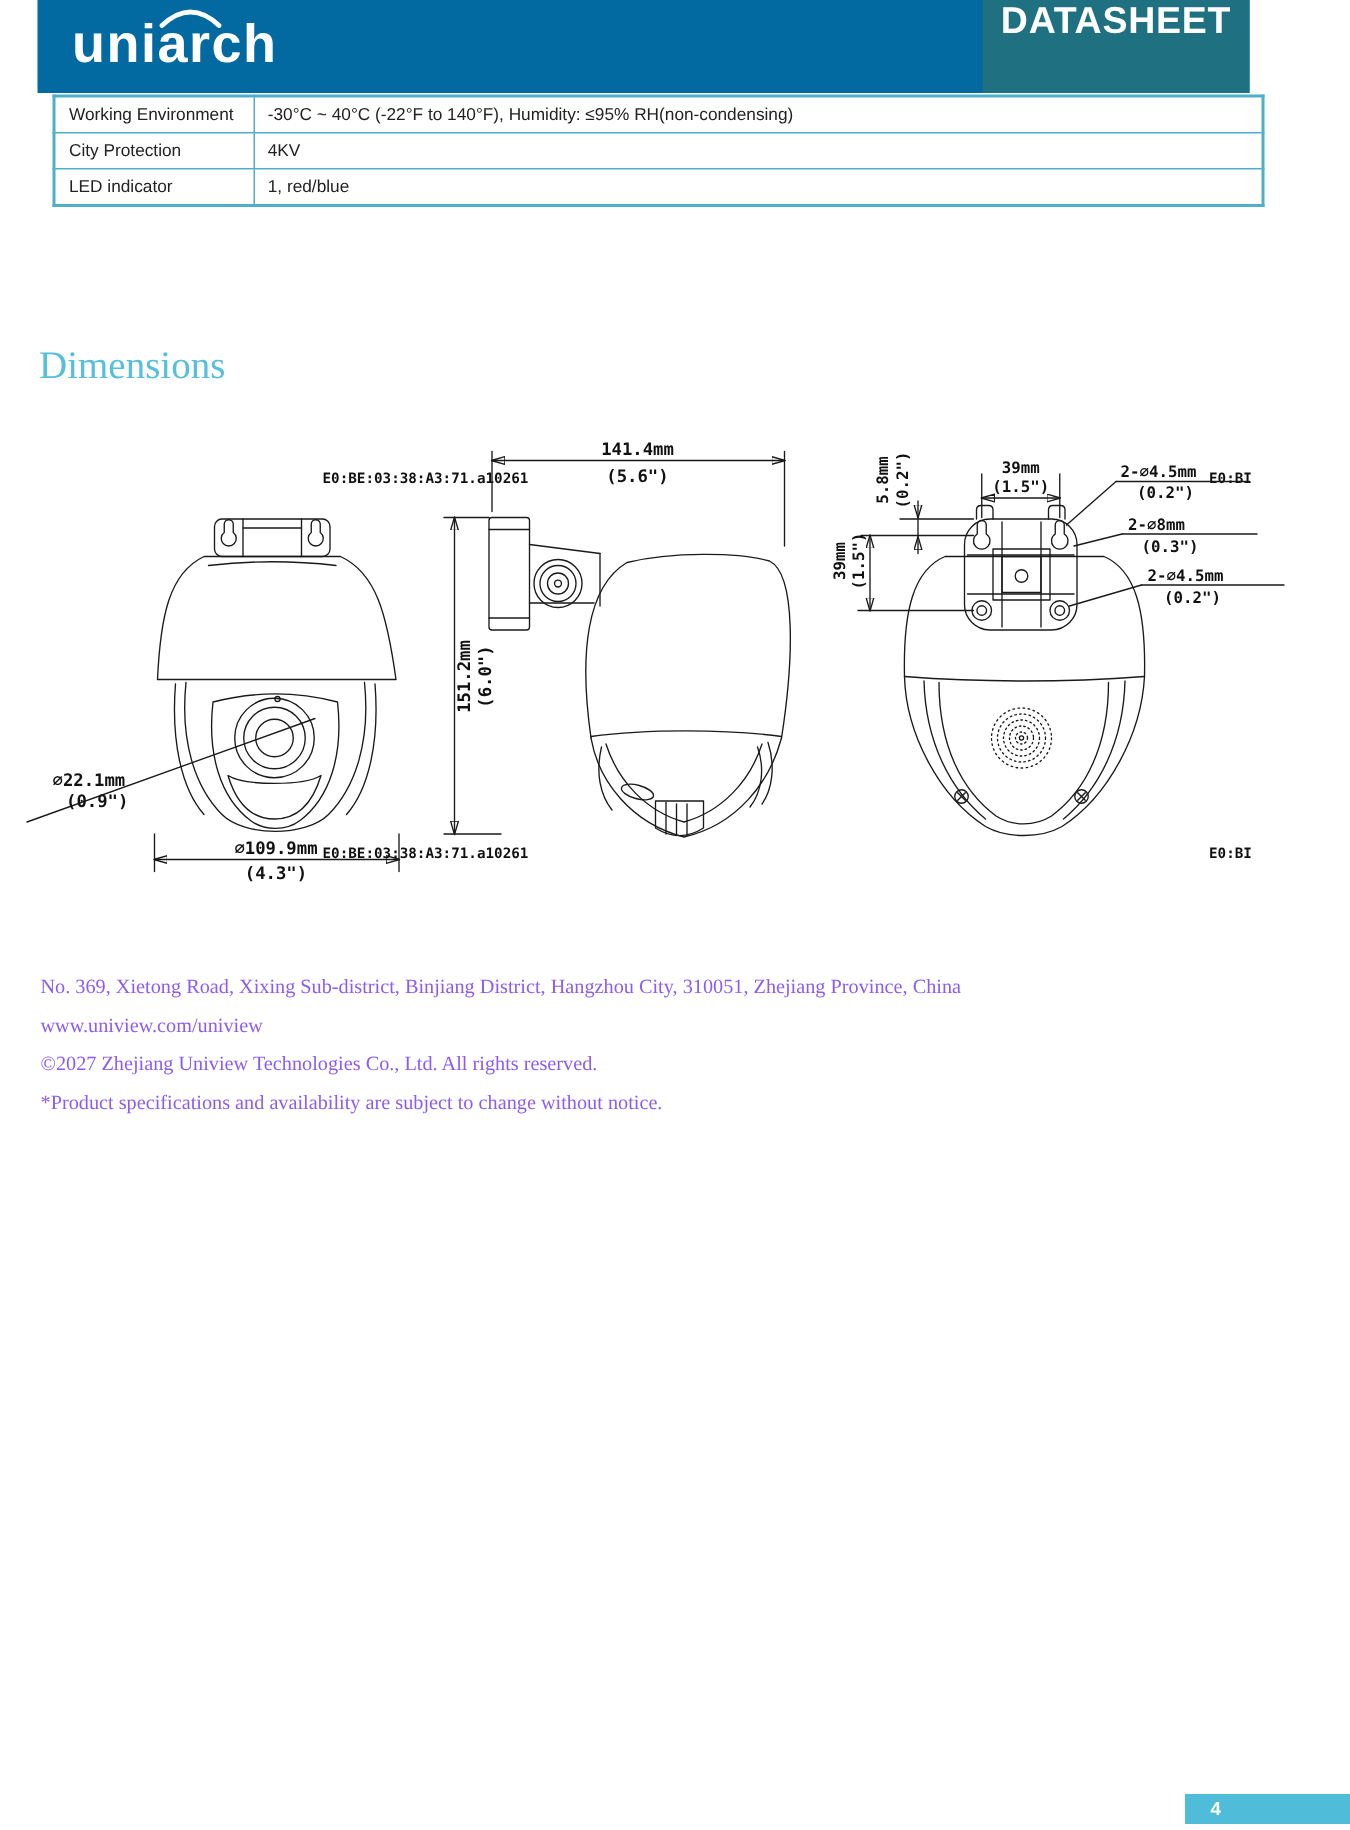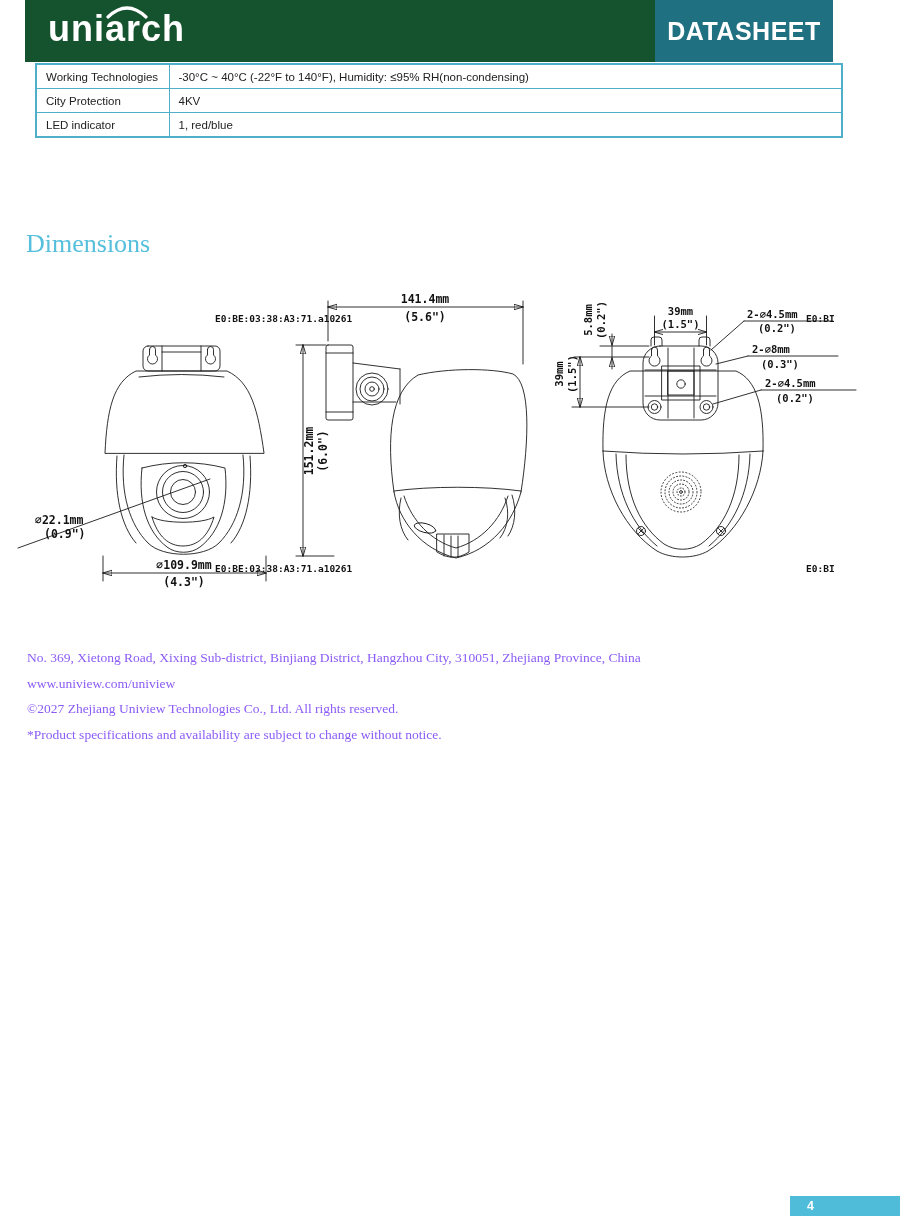--- a/index.html
+++ b/index.html
@@ -1,24 +1,24 @@
 <!DOCTYPE html>
 <html><head>
 <meta charset="utf-8">
 <style>
   html,body{margin:0;padding:0;background:#fff;}
   .page{position:relative;width:900px;height:1220px;background:#ffffff;overflow:hidden;
         font-family:"Liberation Sans",sans-serif;color:#222;}
   
-  .header-bar{position:absolute;left:25px;top:0;width:808px;height:62px;background:#14532d;}
+  .header-bar{position:absolute;left:25px;top:0;width:808px;height:62px;background:#0369a1;}
   .logo{position:absolute;left:23px;top:8px;font-size:36px;font-weight:700;color:#ffffff;
         letter-spacing:1px;font-family:"Liberation Sans",sans-serif;}
   .logo-arc{position:absolute;left:80px;top:4px;}
   .ds-badge{position:absolute;right:0;top:0;width:178px;height:62px;background:#1F7081;
-            display:flex;align-items:center;justify-content:center;}
+            display:flex;align-items:flex-start;justify-content:center;}
   .ds-badge span{color:#fff;font-size:25px;font-weight:700;letter-spacing:.5px;}
   
   .spec-table{position:absolute;left:35px;top:63px;width:808px;border-collapse:collapse;
               table-layout:fixed;font-size:11.5px;color:#222;}
   .spec-table td{border:1.5px solid #4FAFC9;height:23px;padding:0 0 0 9px;vertical-align:middle;
                  white-space:nowrap;overflow:hidden;}
   .spec-table{border:2px solid #4FAFC9;}
   .spec-table col.c1{width:133px;}
   
   .dim-title{position:absolute;left:26px;top:229px;font-size:26px;color:#55BFDC;font-weight:400;font-family:Liberation Serif, serif;}
@@ -55,21 +55,21 @@
     </div>
   </div>
 
   <table class="spec-table">
     <colgroup>
         <col class="c1">
         <col>
       </colgroup>
     <tbody>
       <tr>
-        <td>Working Technologies</td>
+        <td>Working Environment</td>
         <td>-30°C ~ 40°C (-22°F to 140°F), Humidity: ≤95% RH(non-condensing)</td>
       </tr>
       <tr>
         <td>City Protection</td>
         <td>4KV</td>
       </tr>
       <tr>
         <td>LED indicator</td>
         <td>1, red/blue</td>
       </tr>

